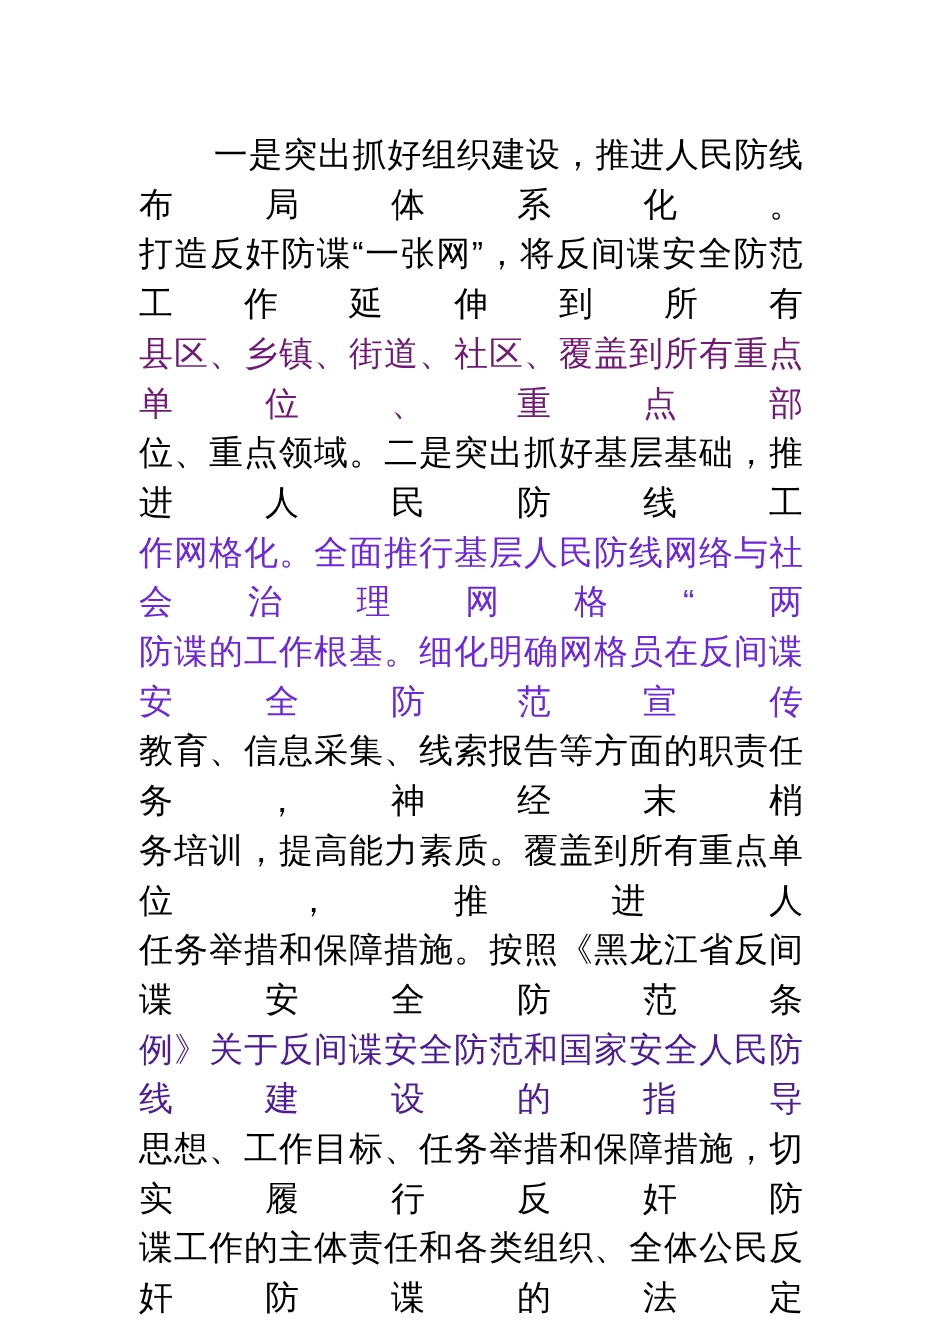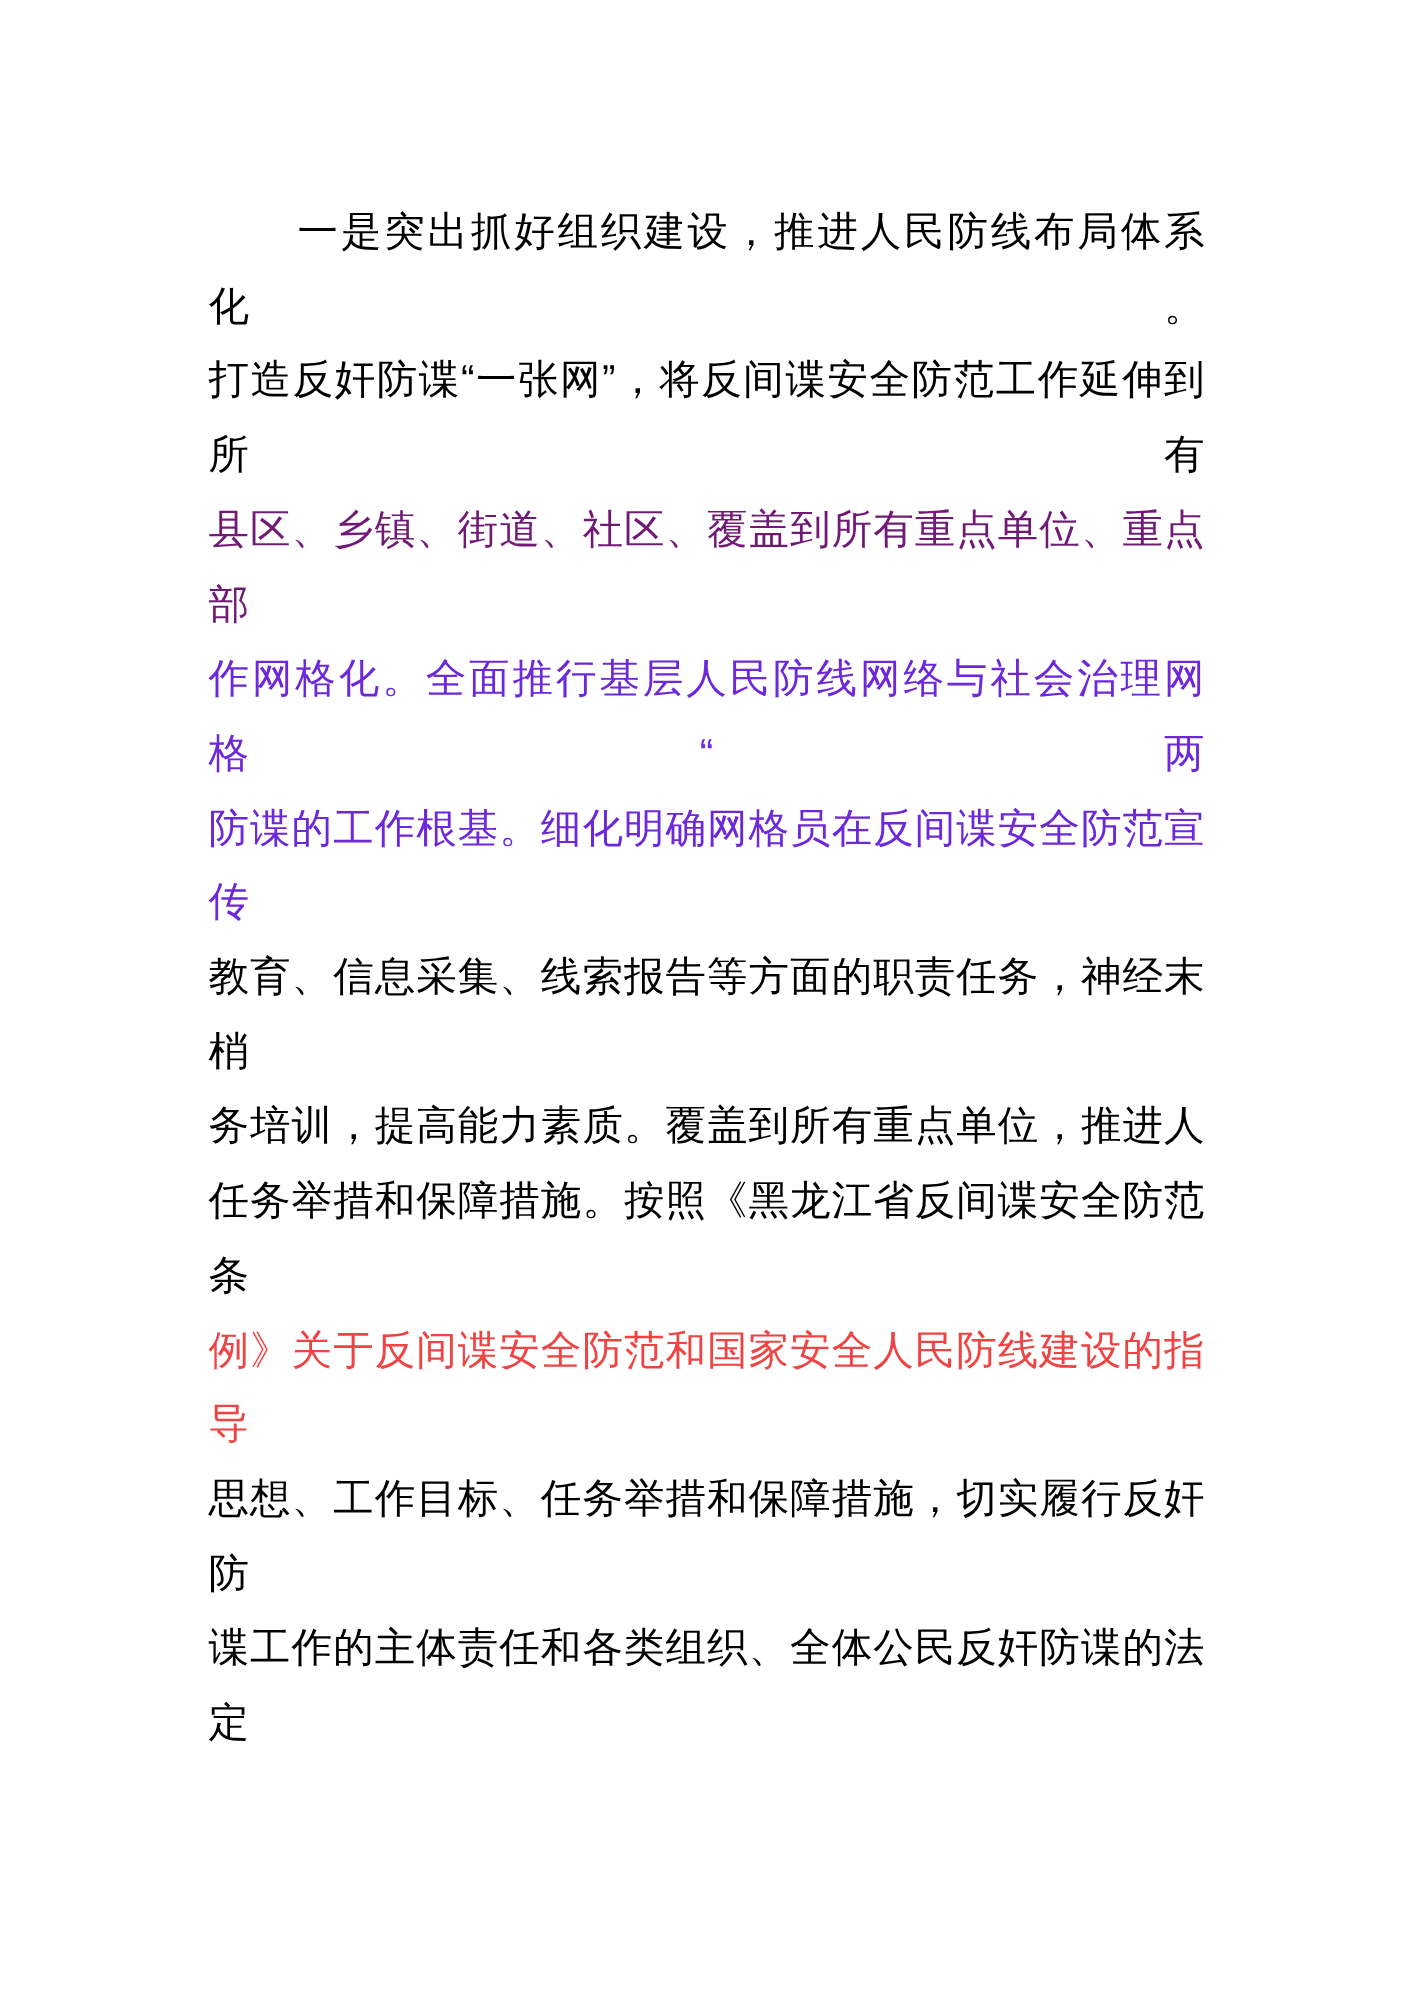--- a/index.html
+++ b/index.html
@@ -24,44 +24,45 @@
     left: 139px;
     top: 130px;
     width: 664px;
   }
   .paragraph {
     margin: 0;
     padding: 0;
   }
   .line {
     font-family: "Liberation Sans", "DejaVu Sans", sans-serif;
-    font-size: 27px;
+    font-size: 34px;
     line-height: 49.7px;
     color: #000000;
     text-align: justify;
     text-align-last: justify;
     white-space: normal;
     overflow: visible;
   }
   .line.indent {
     text-indent: 2.2em;
   }
 </style>
 </head>
 <body style="background: rgb(255, 255, 255);">
 
 <main class="page">
   <section class="text-block" id="doc-body">
       <div class="paragraph">
         <div class="line indent" style="color: rgb(0, 0, 0);">一是突出抓好组织建设，推进人民防线布局体系化。</div>
         <div class="line" style="color: rgb(0, 0, 0);">打造反奸防谍“一张网”，将反间谍安全防范工作延伸到所有</div>
         <div class="line" style="color: #701a75;">县区、乡镇、街道、社区、覆盖到所有重点单位、重点部</div>
+        <div class="line" style="color: rgb(0, 0, 0);">位、重点领域。二是突出抓好基层基础，推进人民防线工</div>
         <div class="line" style="color: #6d28d9;">作网格化。全面推行基层人民防线网络与社会治理网格“两</div>
         <div class="line" style="color: #6d28d9;">防谍的工作根基。细化明确网格员在反间谍安全防范宣传</div>
         <div class="line" style="color: rgb(0, 0, 0);">教育、信息采集、线索报告等方面的职责任务，神经末梢</div>
         <div class="line" style="color: rgb(0, 0, 0);">务培训，提高能力素质。覆盖到所有重点单位，推进人</div>
         <div class="line" style="color: rgb(0, 0, 0);">任务举措和保障措施。按照《黑龙江省反间谍安全防范条</div>
-        <div class="line" style="color: #ef4444;">例》关于反间谍安全防范和国家安全人民防线建设的指导</div>
+        <div class="line" style="color: #4c1d95;">例》关于反间谍安全防范和国家安全人民防线建设的指导</div>
         <div class="line" style="color: rgb(0, 0, 0);">思想、工作目标、任务举措和保障措施，切实履行反奸防</div>
         <div class="line" style="color: rgb(0, 0, 0);">谍工作的主体责任和各类组织、全体公民反奸防谍的法定</div>
       </div>
     </section>
 </main>
 
 </body></html>

